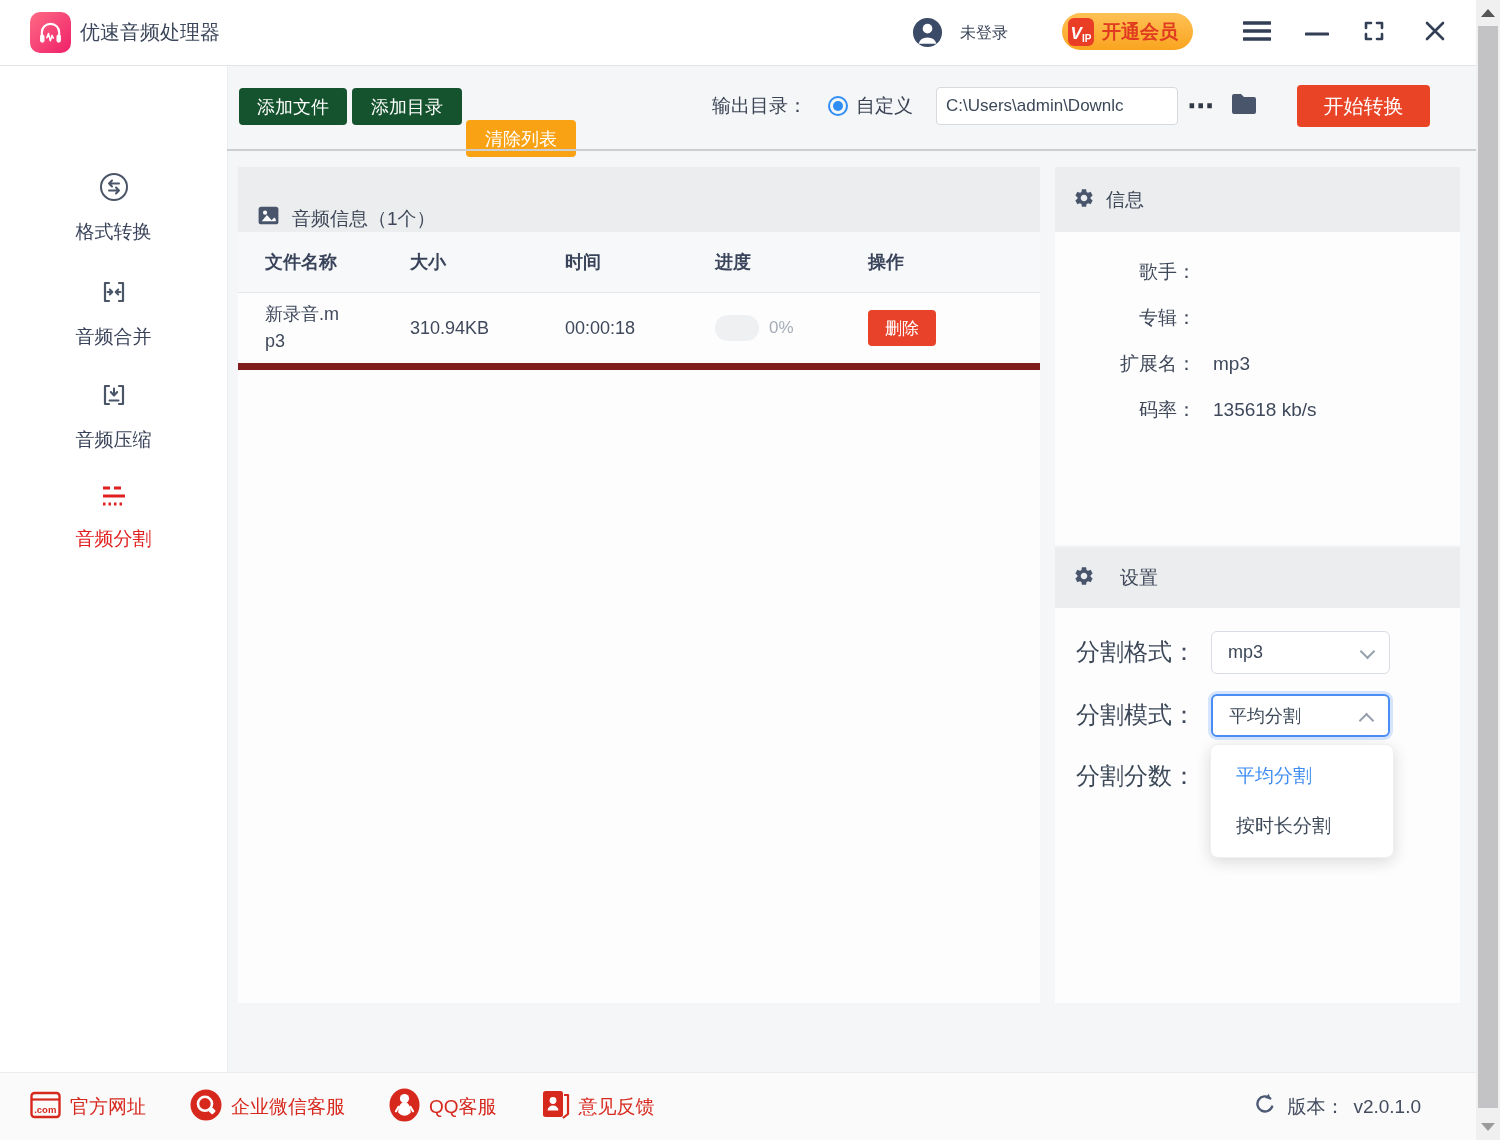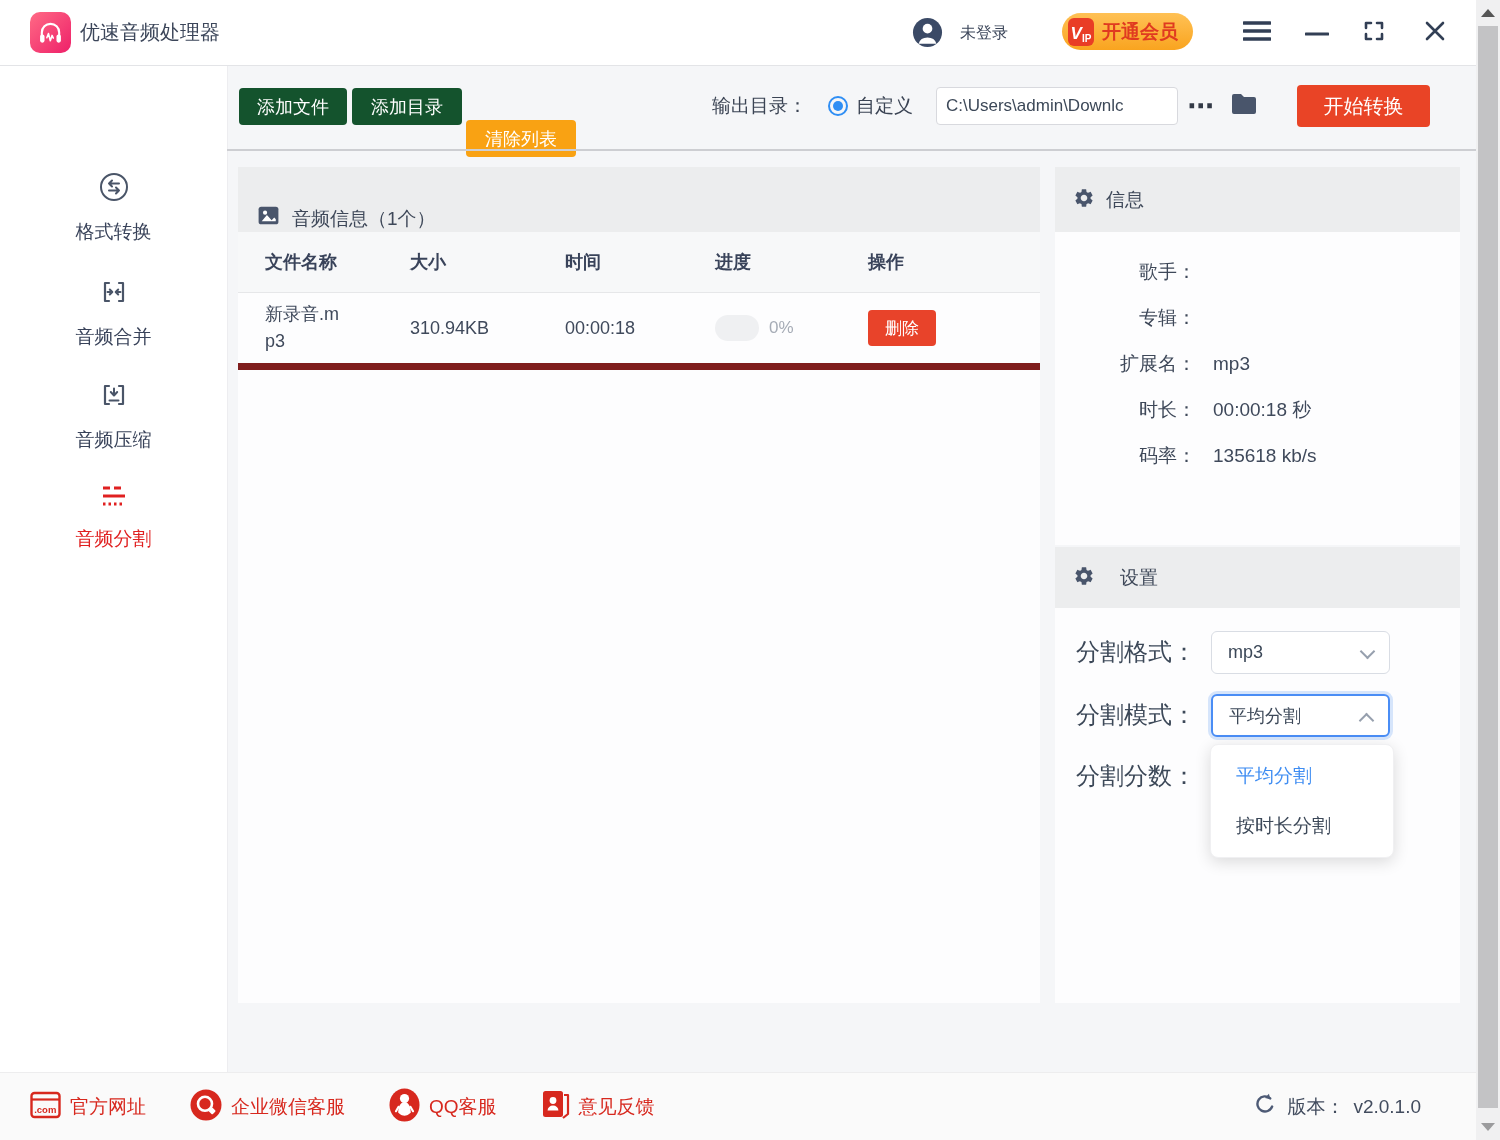--- a/index.html
+++ b/index.html
@@ -293,24 +293,20 @@
     </div>
     <div class="info-row">
       <span class="info-label">专辑：</span>
       <span class="info-value"></span>
     </div>
     <div class="info-row">
       <span class="info-label">扩展名：</span>
       <span class="info-value">mp3</span>
     </div>
     <div class="info-row">
-      <span class="info-label">时长：</span>
-      <span class="info-value">00:00:18 秒</span>
-    </div>
-    <div class="info-row">
       <span class="info-label">码率：</span>
       <span class="info-value">135618 kb/s</span>
     </div>
   </div>
 
   <div class="settings-header">
     <span>
       <svg width="22" height="22" viewBox="0 0 24 24">
           <path fill="#49556b" d="M19.14,12.94c0.04-0.3,0.06-0.61,0.06-0.94c0-0.32-0.02-0.64-0.07-0.94l2.03-1.58c0.18-0.14,0.23-0.41,0.12-0.61 l-1.92-3.32c-0.12-0.22-0.37-0.29-0.59-0.22l-2.39,0.96c-0.5-0.38-1.03-0.7-1.62-0.94L14.4,2.81c-0.04-0.24-0.24-0.41-0.48-0.41 h-3.84c-0.24,0-0.43,0.17-0.47,0.41L9.25,5.35C8.66,5.59,8.12,5.92,7.63,6.29L5.24,5.33c-0.22-0.08-0.47,0-0.59,0.22L2.74,8.87 C2.62,9.08,2.66,9.34,2.86,9.48l2.03,1.58C4.84,11.36,4.8,11.69,4.8,12s0.02,0.64,0.07,0.94l-2.03,1.58 c-0.18,0.14-0.23,0.41-0.12,0.61l1.92,3.32c0.12,0.22,0.37,0.29,0.59,0.22l2.39-0.96c0.5,0.38,1.03,0.7,1.62,0.94l0.36,2.54 c0.05,0.24,0.24,0.41,0.48,0.41h3.84c0.24,0,0.44-0.17,0.47-0.41l0.36-2.54c0.59-0.24,1.13-0.56,1.62-0.94l2.39,0.96 c0.22,0.08,0.47,0,0.59-0.22l1.92-3.32c0.12-0.22,0.07-0.47-0.12-0.61L19.14,12.94z M12,15.6c-1.98,0-3.6-1.62-3.6-3.6 s1.62-3.6,3.6-3.6s3.6,1.62,3.6,3.6S13.98,15.6,12,15.6z"></path>
         </svg>

